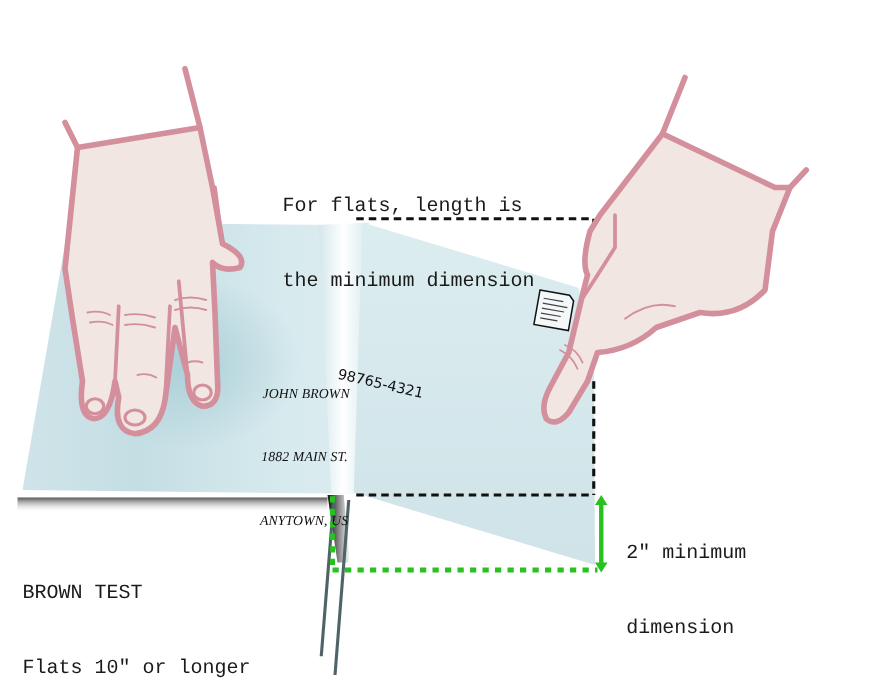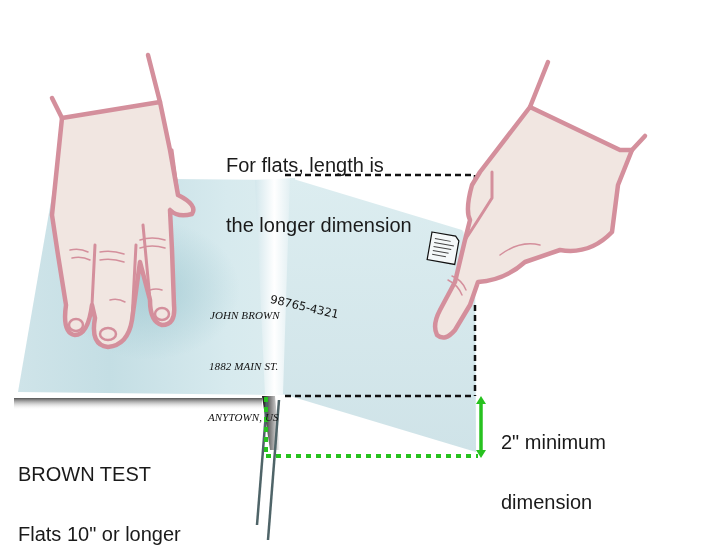--- a/index.html
+++ b/index.html
@@ -1,18 +1,18 @@
 <!DOCTYPE html>
 <html><head>
 <meta charset="utf-8">
 <style>
   html, body { margin: 0; padding: 0; background: #ffffff; }
   #stage { position: relative; width: 703px; height: 553px; overflow: hidden; background: #fff; }
   #art { position: absolute; left: 0; top: 0; }
-  .label { position: absolute; font-family: Liberation Sans, sans-serif; color: #1a1a1a; font-size: 20px; line-height: 20px; white-space: pre; }
+  .label { position: absolute; font-family: Liberation Mono, monospace; color: #1a1a1a; font-size: 16px; line-height: 20px; white-space: pre; }
   .addr { font-family: Liberation Serif, serif; font-style: italic; font-size: 11px; line-height: 17px; color: #111; letter-spacing: 0.1px; margin-left: 17px; }
   #zip { position: absolute; left: 272px; top: 292px; transform: rotate(13deg); transform-origin: left top; font-family: "DejaVu Sans", sans-serif; font-size: 11.5px; color: #111; white-space: pre; }
 </style>
 </head>
 <body>
 
 <div id="stage">
   <svg id="art" width="703" height="553" viewBox="0 0 703 553">
     <defs>
       <linearGradient id="envG" x1="0" y1="0" x2="1" y2="0">
@@ -114,21 +114,21 @@
       <path d="M465 240 Q475 225 492 198 L492 172" fill="none" stroke-width="3"></path>
       <g stroke-width="1.5" fill="none">
         <path d="M448 280 Q458 285 462 295 M452 276 Q462 280 466 290"></path>
         <path d="M500 255 Q520 240 540 245"></path>
       </g>
     </g>
   </svg>
 
   <div class="label" style="left:226px; top:115px;">
     <div>For flats, length is</div>
-    <div>the longer dimension</div>
+    <div>the minimum dimension</div>
   </div>
 
   <div class="label" style="left:18px; top:424px;">
     <div>BROWN TEST</div>
     <div>Flats 10" or longer</div>
     
     
   </div>
 
   <div class="label" style="left:501px; top:392px;">

